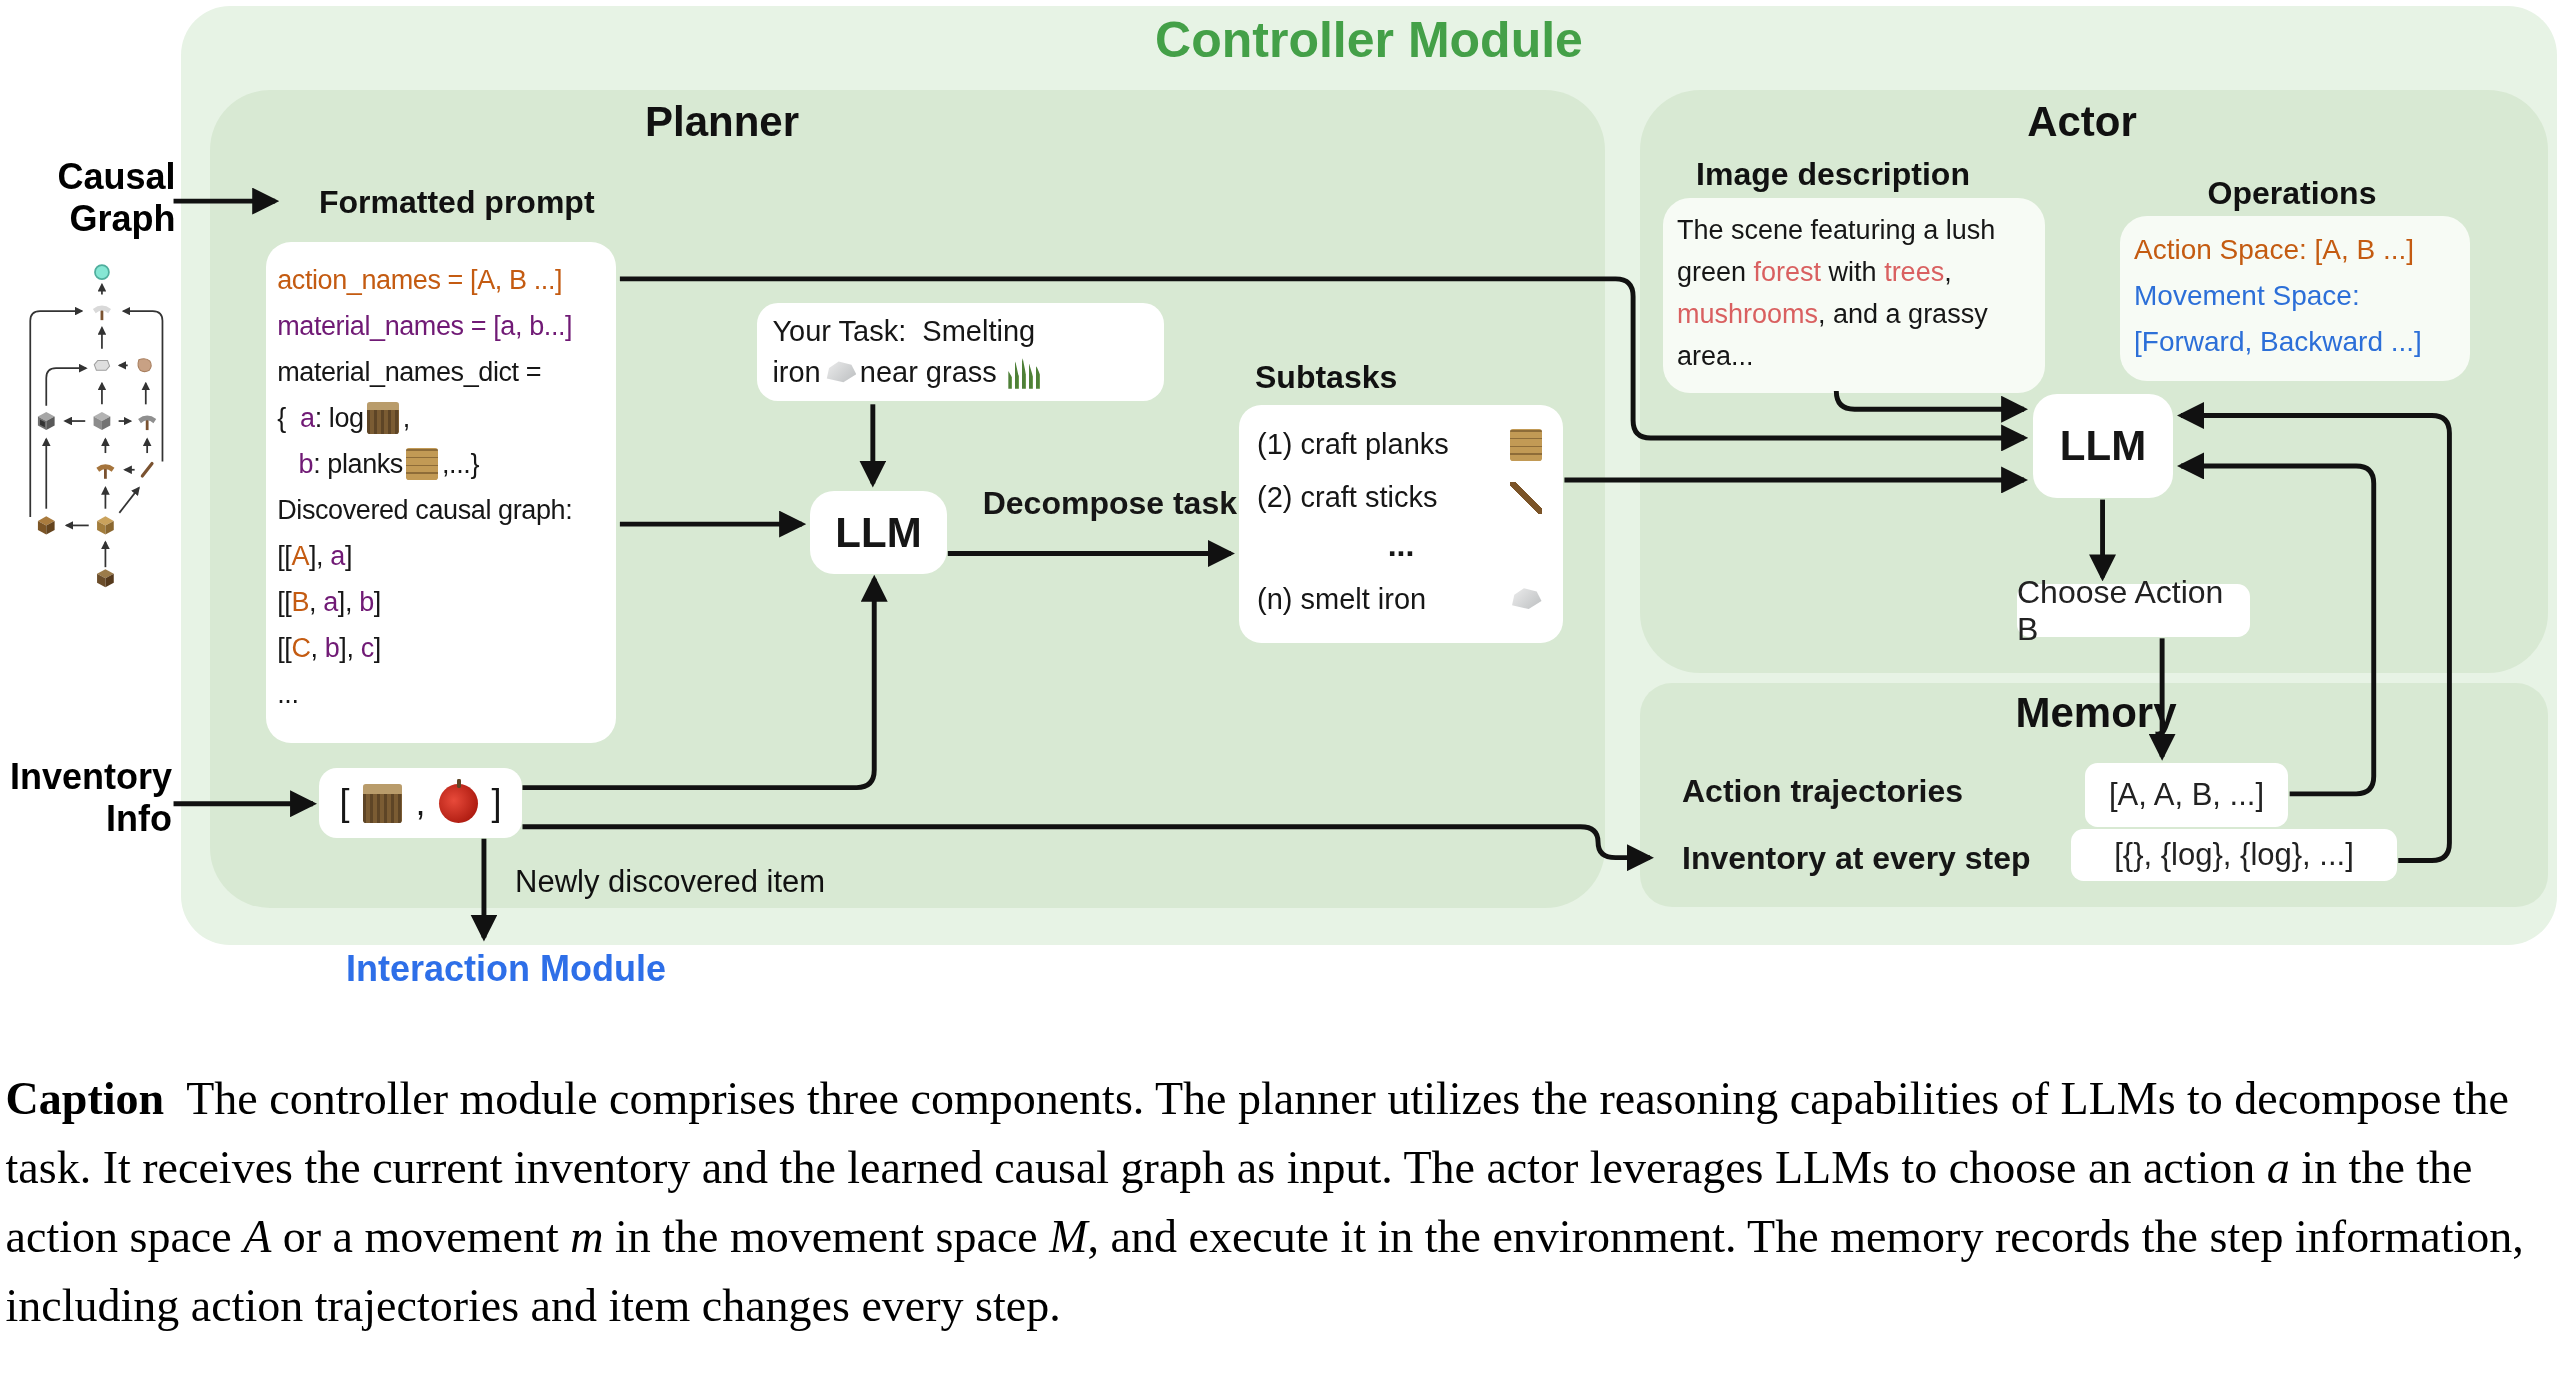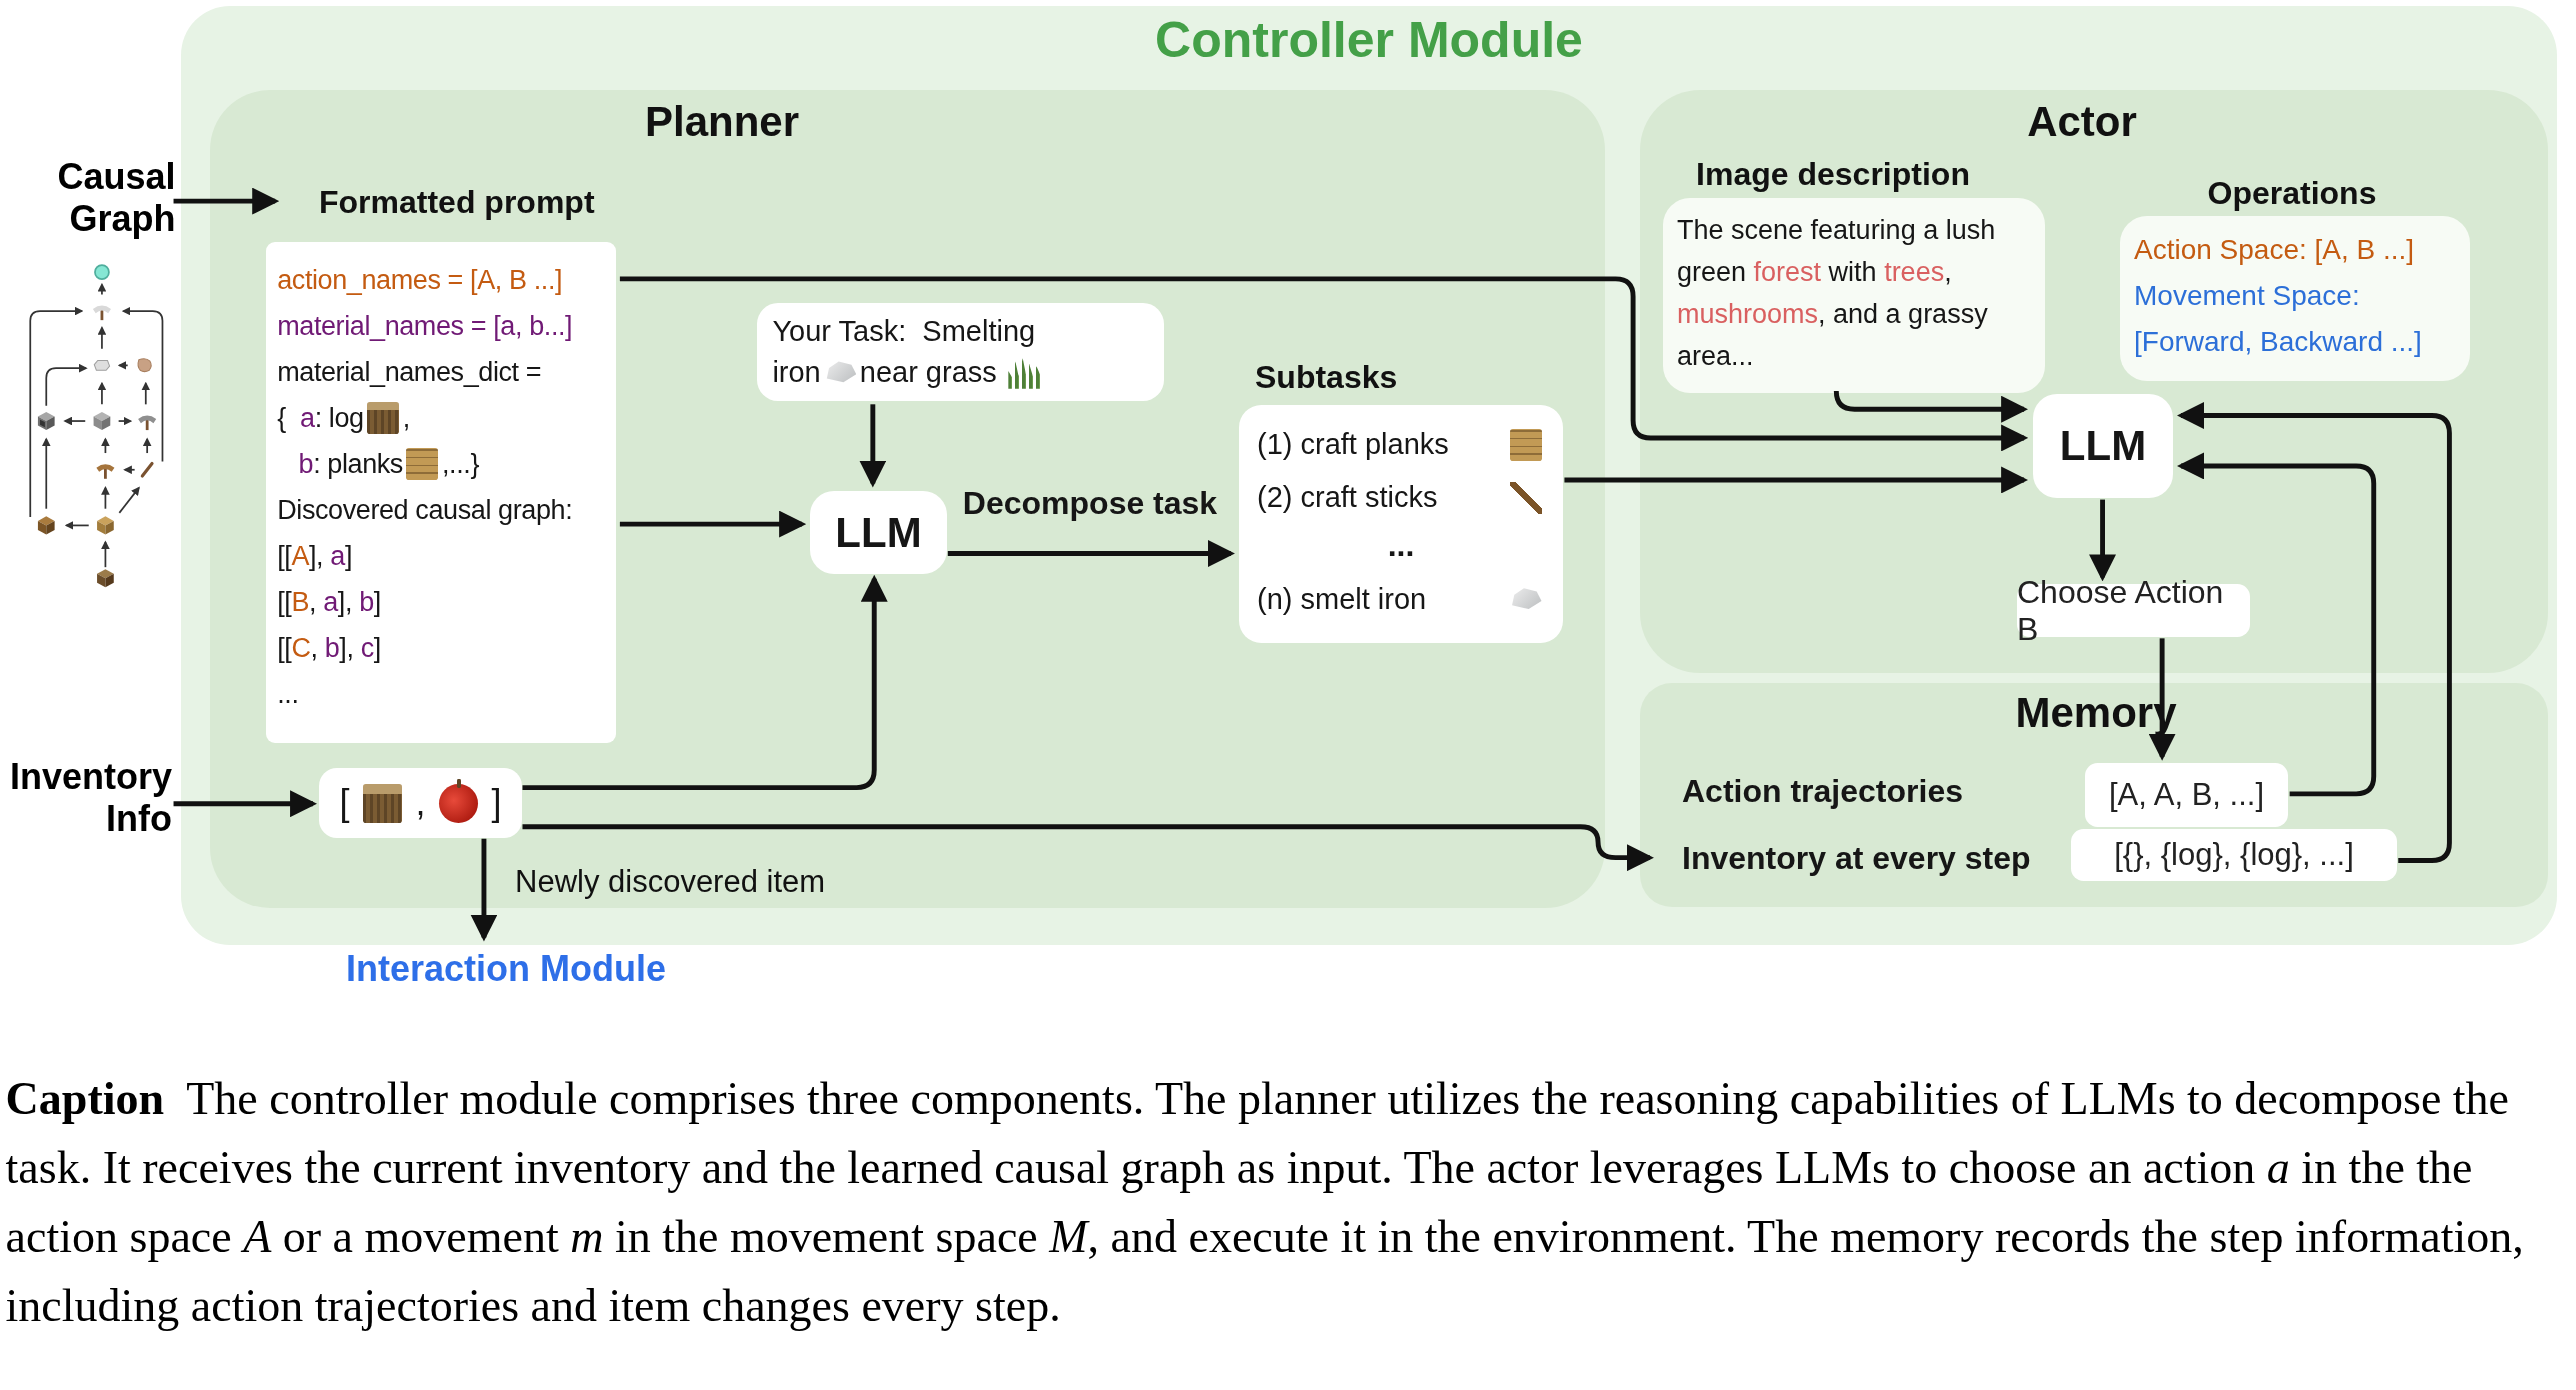--- a/index.html
+++ b/index.html
@@ -8,21 +8,21 @@
   
   #outer-box{position:absolute;left:181px;top:5.6px;width:2376px;height:939px;background:#e7f3e5;border-radius:49px;}
   #planner-box{position:absolute;left:210px;top:90px;width:1395px;height:818px;background:#d8e9d3;border-radius:60px;}
   #actor-box{position:absolute;left:1640px;top:90px;width:908px;height:583px;background:#d8e9d3;border-radius:60px;}
   #memory-box{position:absolute;left:1640px;top:683px;width:908px;height:224px;background:#d8e9d3;border-radius:32px;}
   
   .big-title{font-weight:bold;font-size:50px;color:#44a048;text-align:center;}
   .section-title{font-weight:bold;font-size:42px;color:#111;text-align:center;}
   .sub-label{font-weight:bold;font-size:32px;color:#111;}
   
-  .wbox{position:absolute;background:#ffffff;border-radius:9px;}
+  .wbox{position:absolute;background:#ffffff;border-radius:25px;}
   .wbox-sm{position:absolute;background:#ffffff;border-radius:12.6px;}
   .gbox{position:absolute;background:#f7fbf5;border-radius:27px;}
   
   #prompt-box{left:266px;top:242px;width:350px;height:501px;padding:15.4px 11.2px;box-sizing:border-box;}
   .pline{font-size:27px;line-height:46px;letter-spacing:-0.4px;white-space:pre;}
   
   #task-box{left:757px;top:303px;width:407px;height:98px;padding:8.4px 15.4px;box-sizing:border-box;border-radius:21px;}
   .tline{font-size:29px;line-height:41px;white-space:pre;}
   
   .llm{display:flex;align-items:center;justify-content:center;font-weight:bold;font-size:42px;border-radius:24px;}
@@ -58,21 +58,21 @@
   .mc-apple{background:radial-gradient(circle at 38% 42%,#e84a3a,#b01d12 72%);border-radius:50%;position:relative;}
   .mc-apple::after{content:"";position:absolute;top:-4.9px;left:46%;width:4.2px;height:9px;background:#5e4526;border-radius:1.4px;}
   
   #arrow-layer{position:absolute;left:0;top:0;z-index:10;pointer-events:none;}
   
   #caption{position:absolute;left:5.6px;top:1018px;width:2562px;font-family:"Liberation Serif",serif;font-size:46px;line-height:69px;color:#000;white-space:pre-wrap;}
   
   .side-label{font-weight:bold;font-size:36px;text-align:right;line-height:42px;color:#000;}
   #interaction{position:absolute;left:316px;top:948px;width:350px;text-align:right;font-weight:bold;font-size:36px;color:#2e6fe8;}
   #newly{position:absolute;left:515px;top:864px;font-size:31px;color:#111;}
-  #decompose{position:absolute;left:943px;top:485px;width:294px;text-align:center;font-weight:bold;font-size:32px;}
+  #decompose{position:absolute;left:943px;top:485px;width:294px;text-align:right;font-weight:bold;font-size:32px;}
 </style>
 </head>
 <body>
 
 <div id="diagram" class="abs" style="left:0;top:0;width:2576px;height:1002px;">
 
   <div id="outer-box"></div>
   <div id="planner-box"></div>
   <div id="actor-box"></div>
   <div id="memory-box"></div>

